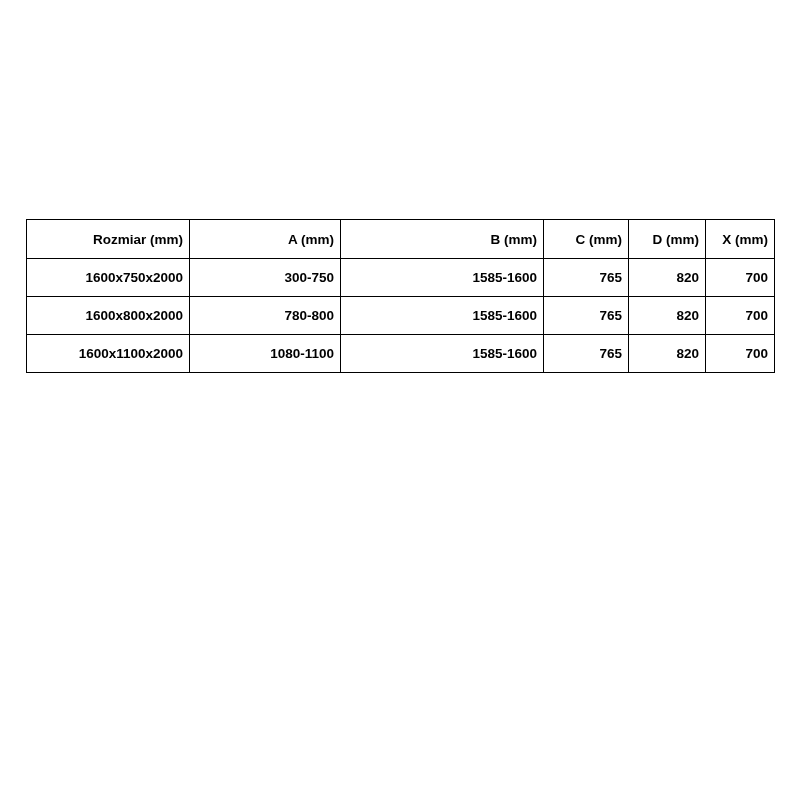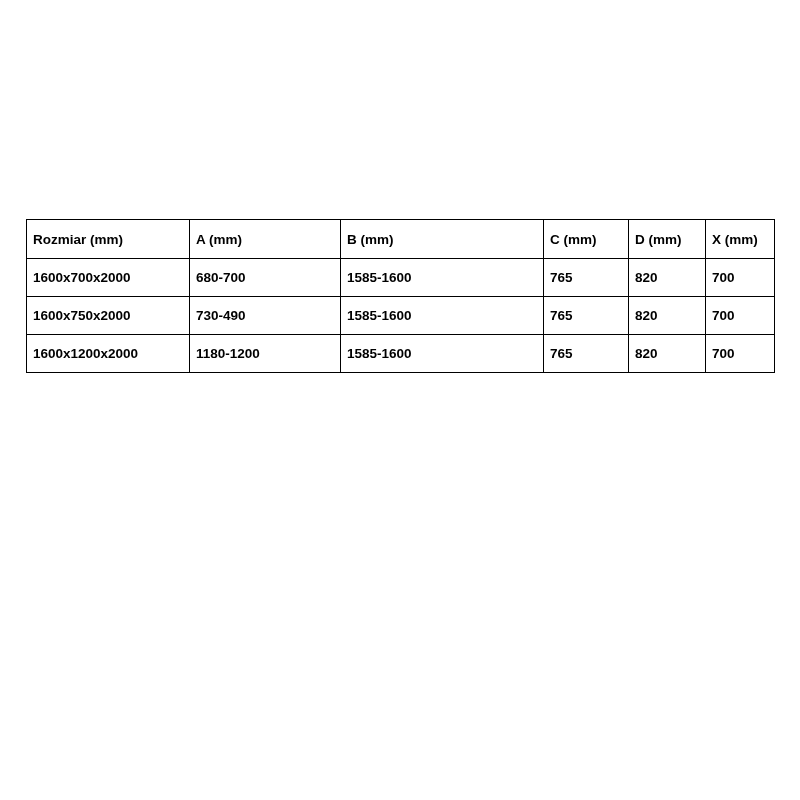--- a/index.html
+++ b/index.html
@@ -29,21 +29,21 @@
     border-collapse: collapse;
     width: 748px;
     table-layout: fixed;
   }
   table.spec td, table.spec th {
     border: 1px solid #000000;
     height: 37px;
     padding: 0 6px;
     font-size: 13.5px;
     font-weight: bold;
-    text-align: left;
+    text-align: right;
     vertical-align: middle;
     white-space: nowrap;
     overflow: hidden;
   }
   table.spec thead th {
     height: 38px;
   }
   .col-size   { width: 163px; }
   .col-a      { width: 151px; }
   .col-b      { width: 203px; }
@@ -79,38 +79,38 @@
           <th class="size-head">Rozmiar (mm)</th>
           <th>A (mm)</th>
           <th>B (mm)</th>
           <th>C (mm)</th>
           <th>D (mm)</th>
           <th>X (mm)</th>
         </tr>
       </thead>
       <tbody>
         <tr>
-          <td class="size-cell">1600x700x2000</td>
-          <td>680-700</td>
+          <td class="size-cell">1600x750x2000</td>
+          <td>300-750</td>
           <td>1585-1600</td>
           <td>765</td>
           <td>820</td>
           <td>700</td>
         </tr>
         <tr>
-          <td class="size-cell">1600x750x2000</td>
-          <td>730-490</td>
+          <td class="size-cell">1600x800x2000</td>
+          <td>780-800</td>
           <td>1585-1600</td>
           <td>765</td>
           <td>820</td>
           <td>700</td>
         </tr>
         <tr>
-          <td class="size-cell">1600x1200x2000</td>
-          <td>1180-1200</td>
+          <td class="size-cell">1600x1100x2000</td>
+          <td>1080-1100</td>
           <td>1585-1600</td>
           <td>765</td>
           <td>820</td>
           <td>700</td>
         </tr>
       </tbody>
     </table>
   </div>
 </div>
 

